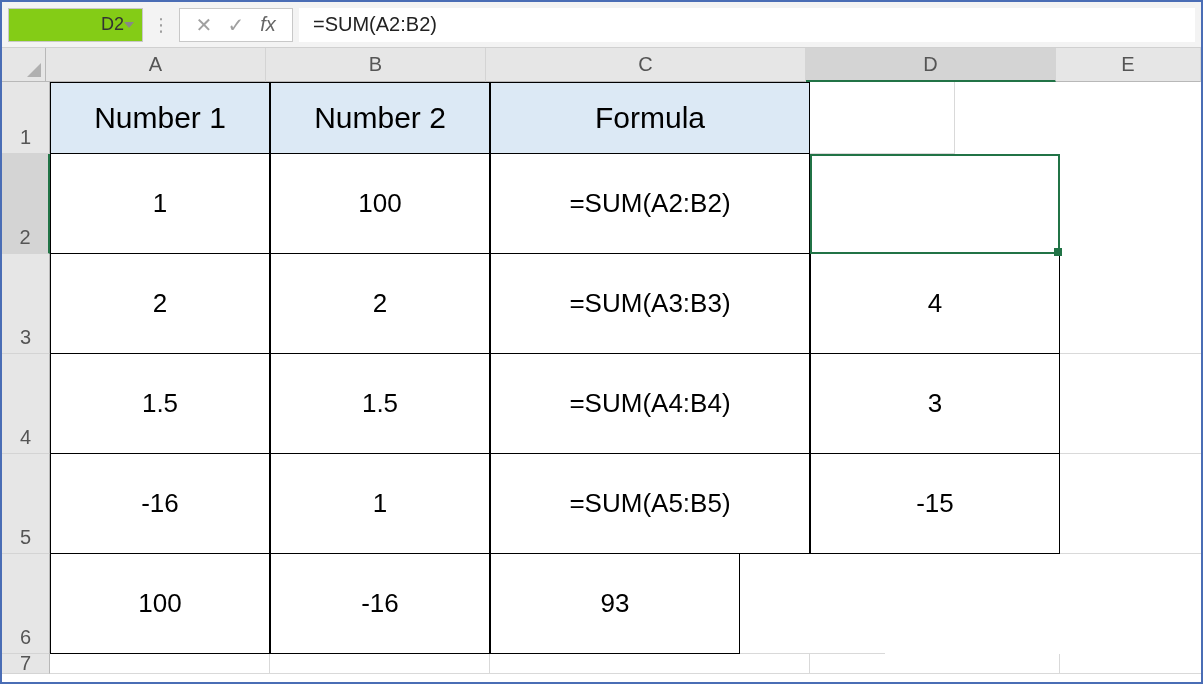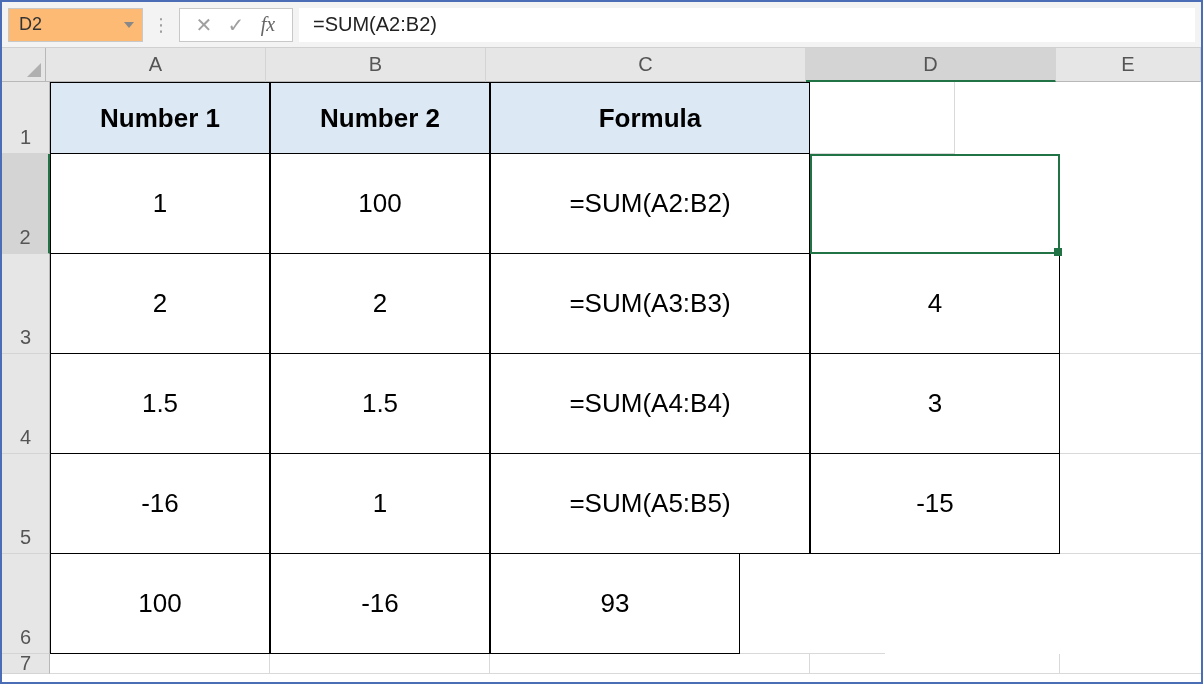--- a/index.html
+++ b/index.html
@@ -19,25 +19,25 @@
       align-items: center;
       height: 46px;
       background: #f3f3f3;
       border-bottom: 1px solid #d0d0d0;
       padding: 0 6px;
       gap: 6px;
     }
     .name-box {
       width: 135px;
       height: 34px;
-      background: #fdba74;
+      background: #84cc16;
       border: 1px solid #c8c8c8;
       display: flex;
       align-items: center;
-      justify-content: space-between;
+      justify-content: flex-end;
       padding: 0 8px 0 10px;
       font-size: 18px;
       color: #333;
     }
     .name-box .dd {
       width: 0; height: 0;
       border-left: 5px solid transparent;
       border-right: 5px solid transparent;
       border-top: 6px solid #888;
     }
@@ -58,21 +58,21 @@
       border: 1px solid #c8c8c8;
     }
     .fb-icon {
       width: 28px;
       text-align: center;
       font-size: 20px;
       color: #a0a0a0;
     }
     .fx {
       font-style: italic;
-      font-family: Liberation Serif, serif;
+      font-family: Liberation Sans, sans-serif;
       color: #666;
       font-size: 20px;
     }
     .formula-input {
       flex: 1;
       height: 34px;
       background: #fff;
       display: flex;
       align-items: center;
       padding: 0 14px;
@@ -146,22 +146,22 @@
       border-bottom: 1px solid #d9d9d9;
       display: flex;
       align-items: center;
       justify-content: center;
       font-size: 26px;
       color: #000;
       background: #fff;
     }
     .row1 .cell {
       background: #dce9f5;
-      font-weight: bold;
-      font-size: 26px;
+      font-weight: normal;
+      font-size: 30px;
       border-left: 1.5px solid #000;
       border-right: 1.5px solid #000;
       border-top: 1.5px solid #000;
       border-bottom: 1.5px solid #000;
     }
     .data-cell {
       border-left: 1.5px solid #000;
       border-right: 1.5px solid #000;
       border-bottom: 1.5px solid #000;
     }

